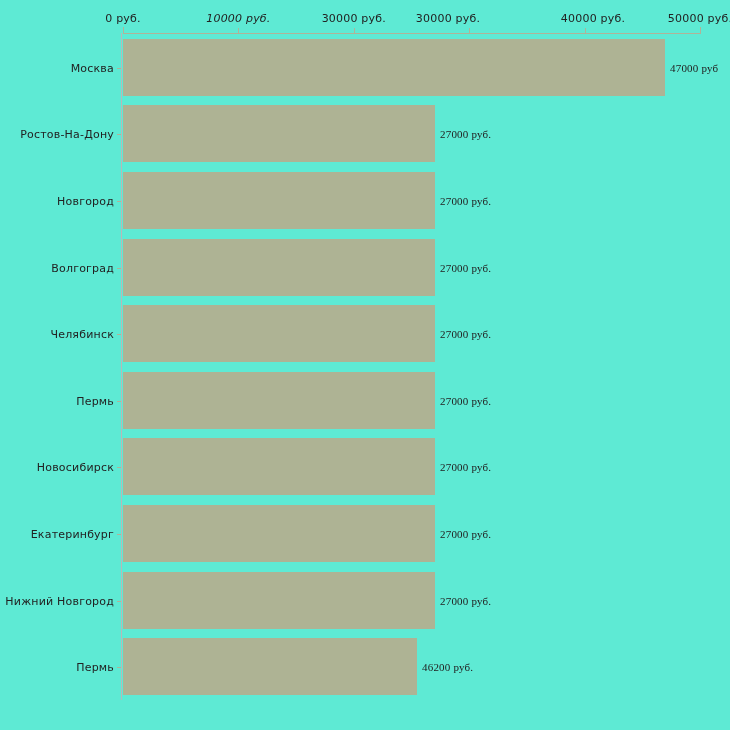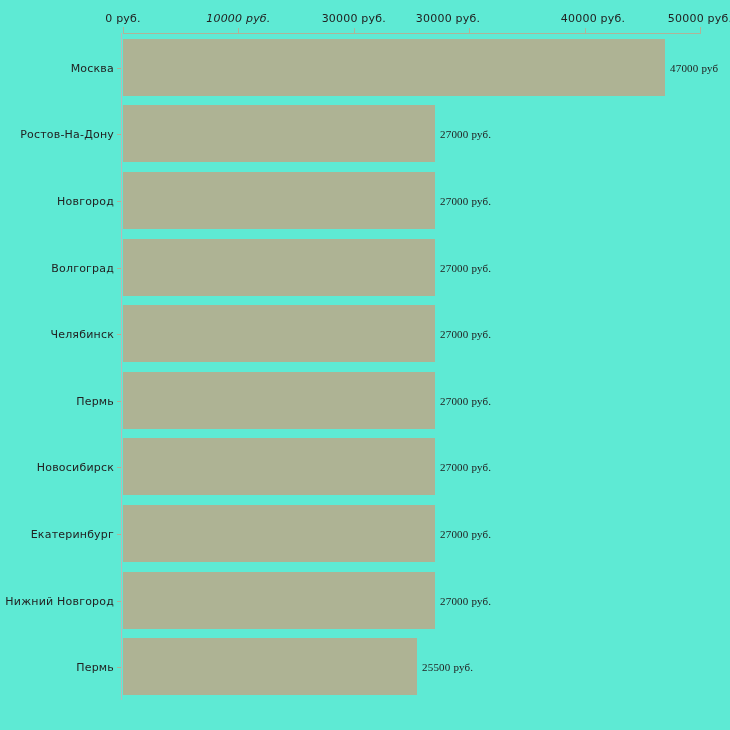--- a/index.html
+++ b/index.html
@@ -169,20 +169,20 @@
         <div class="cat-label">Екатеринбург</div>
       </div>
       <div class="y-tick" style="top: 534px;"></div>
       <div class="bar" style="top: 572px; width: 312px; height: 57px; background: rgb(174, 179, 148);"></div>
       <div class="bar-value" style="left: 440px; top: 600.5px;">27000 руб.</div>
       <div class="cat-label-wrap" style="top: 600.5px;">
         <div class="cat-label">Нижний Новгород</div>
       </div>
       <div class="y-tick" style="top: 601px;"></div>
       <div class="bar" style="top: 638px; width: 294px; height: 57px; background: rgb(174, 179, 148);"></div>
-      <div class="bar-value" style="left: 422px; top: 666.5px;">25500 руб.</div>
+      <div class="bar-value" style="left: 422px; top: 666.5px;">46200 руб.</div>
       <div class="cat-label-wrap" style="top: 666.5px;">
         <div class="cat-label">Пермь</div>
       </div>
       <div class="y-tick" style="top: 667px;"></div>
     </div>
 
 </div>
 
 </body></html>

